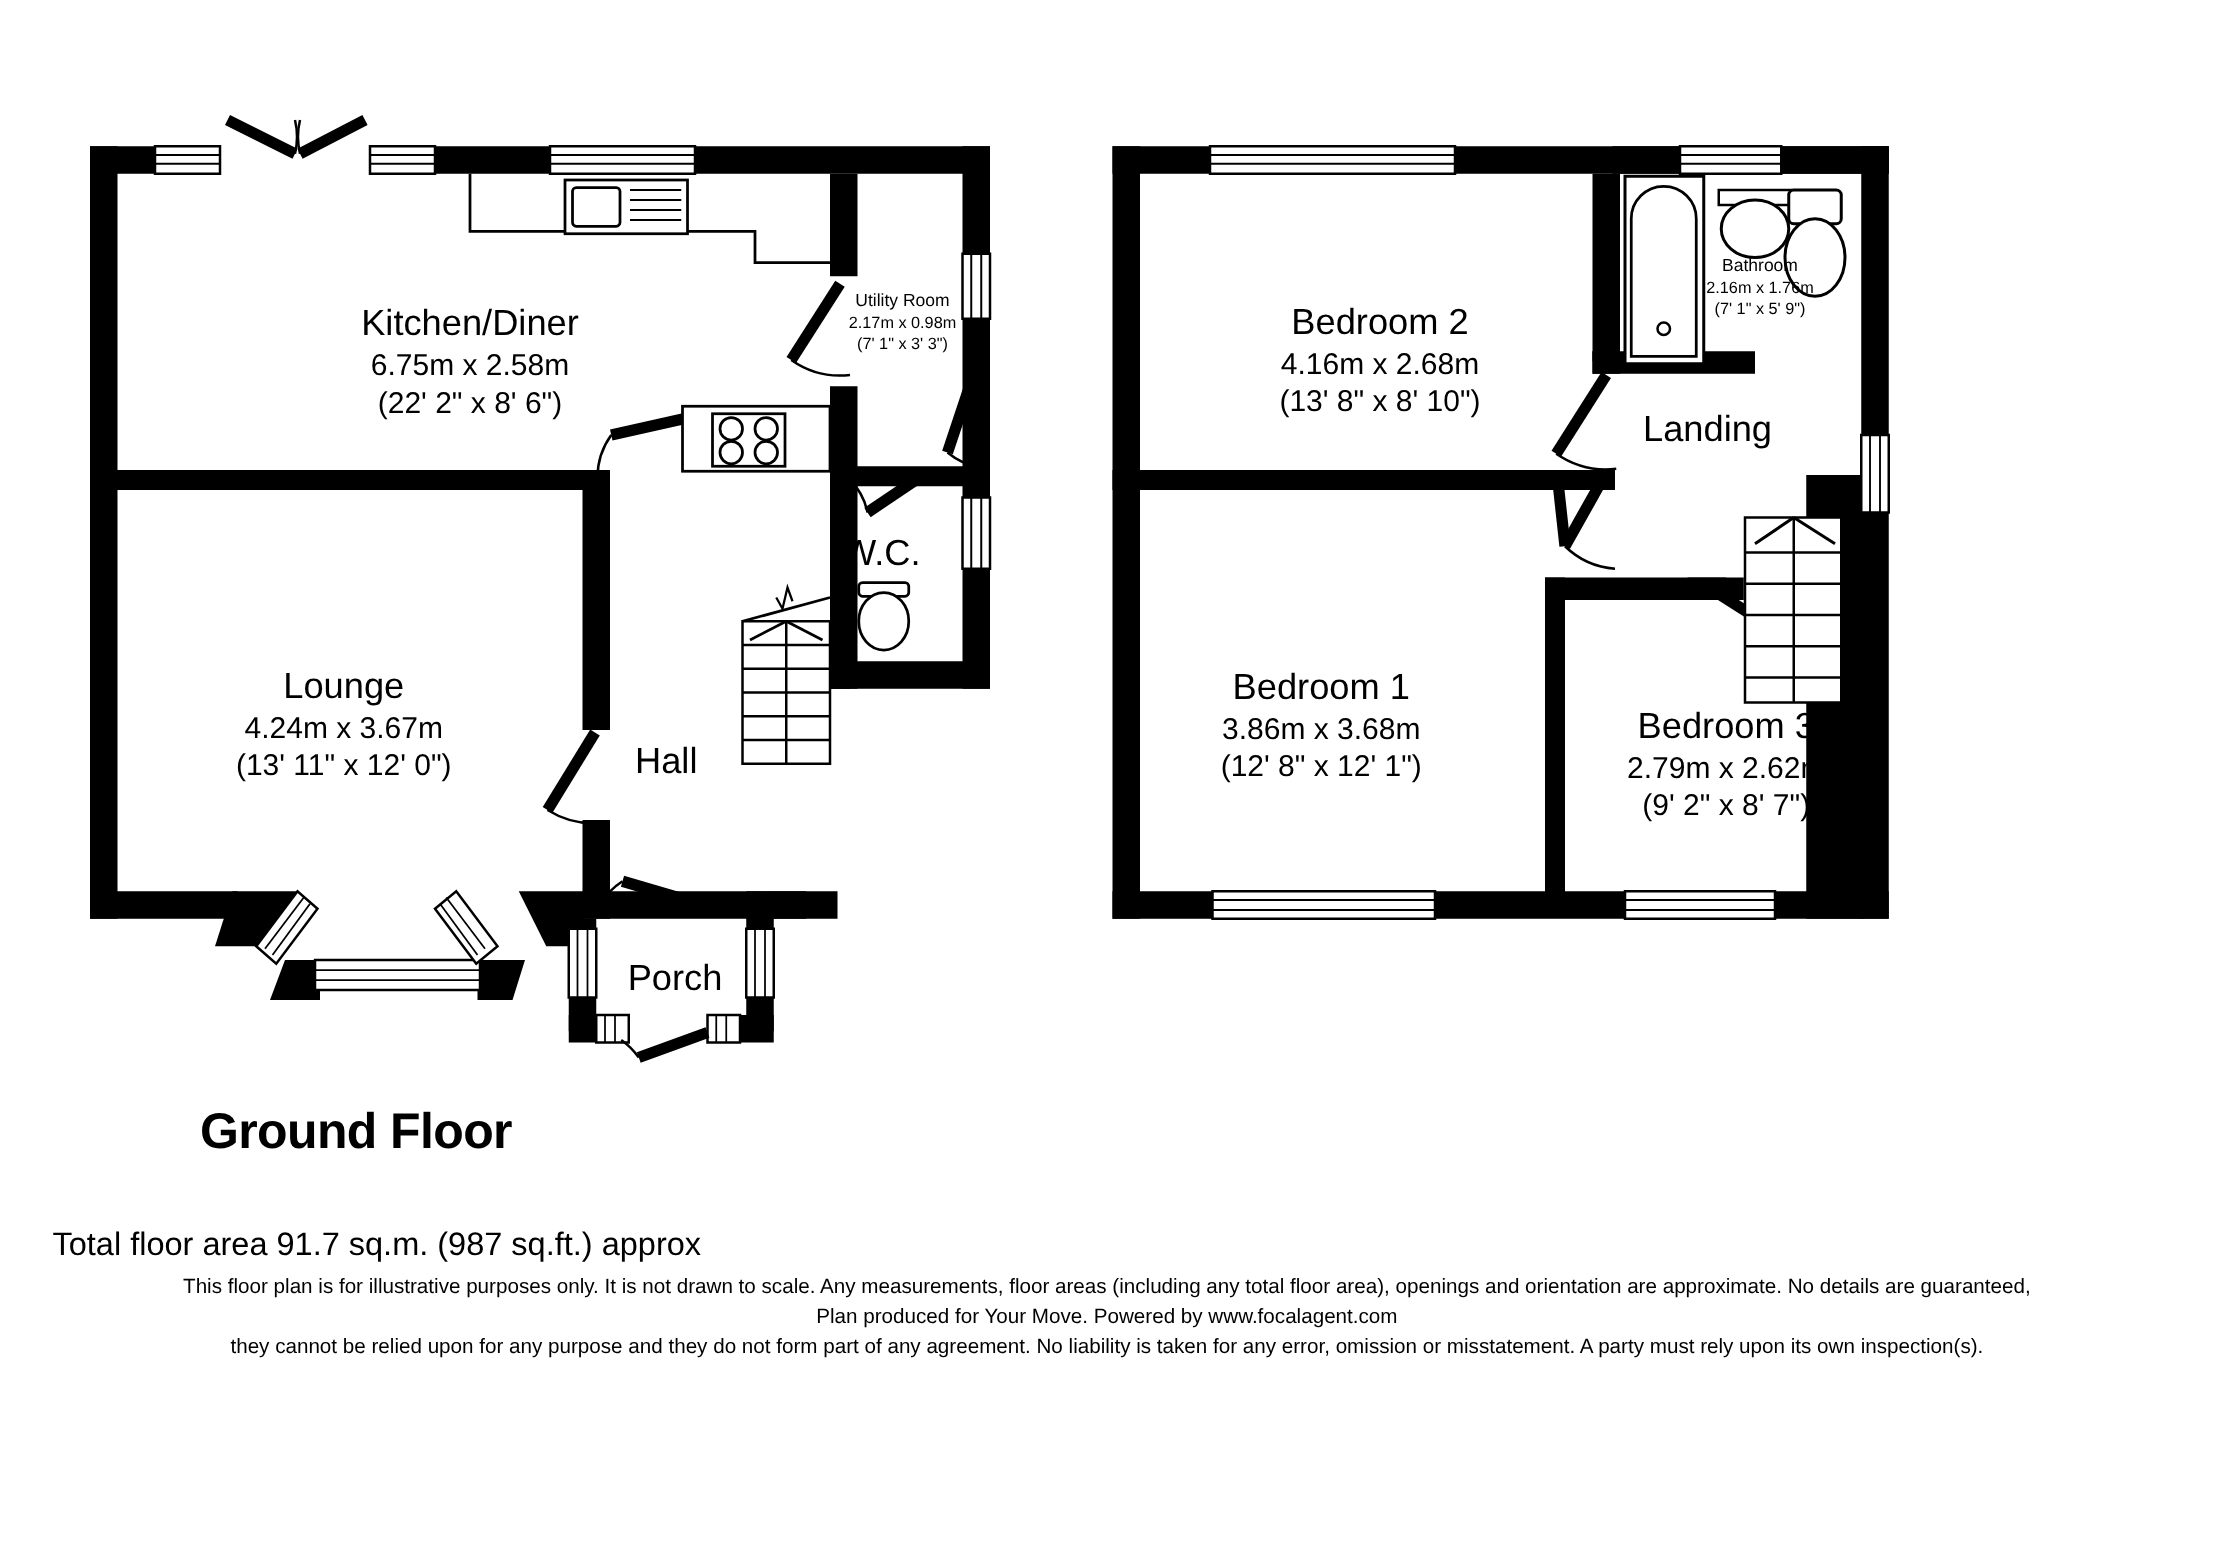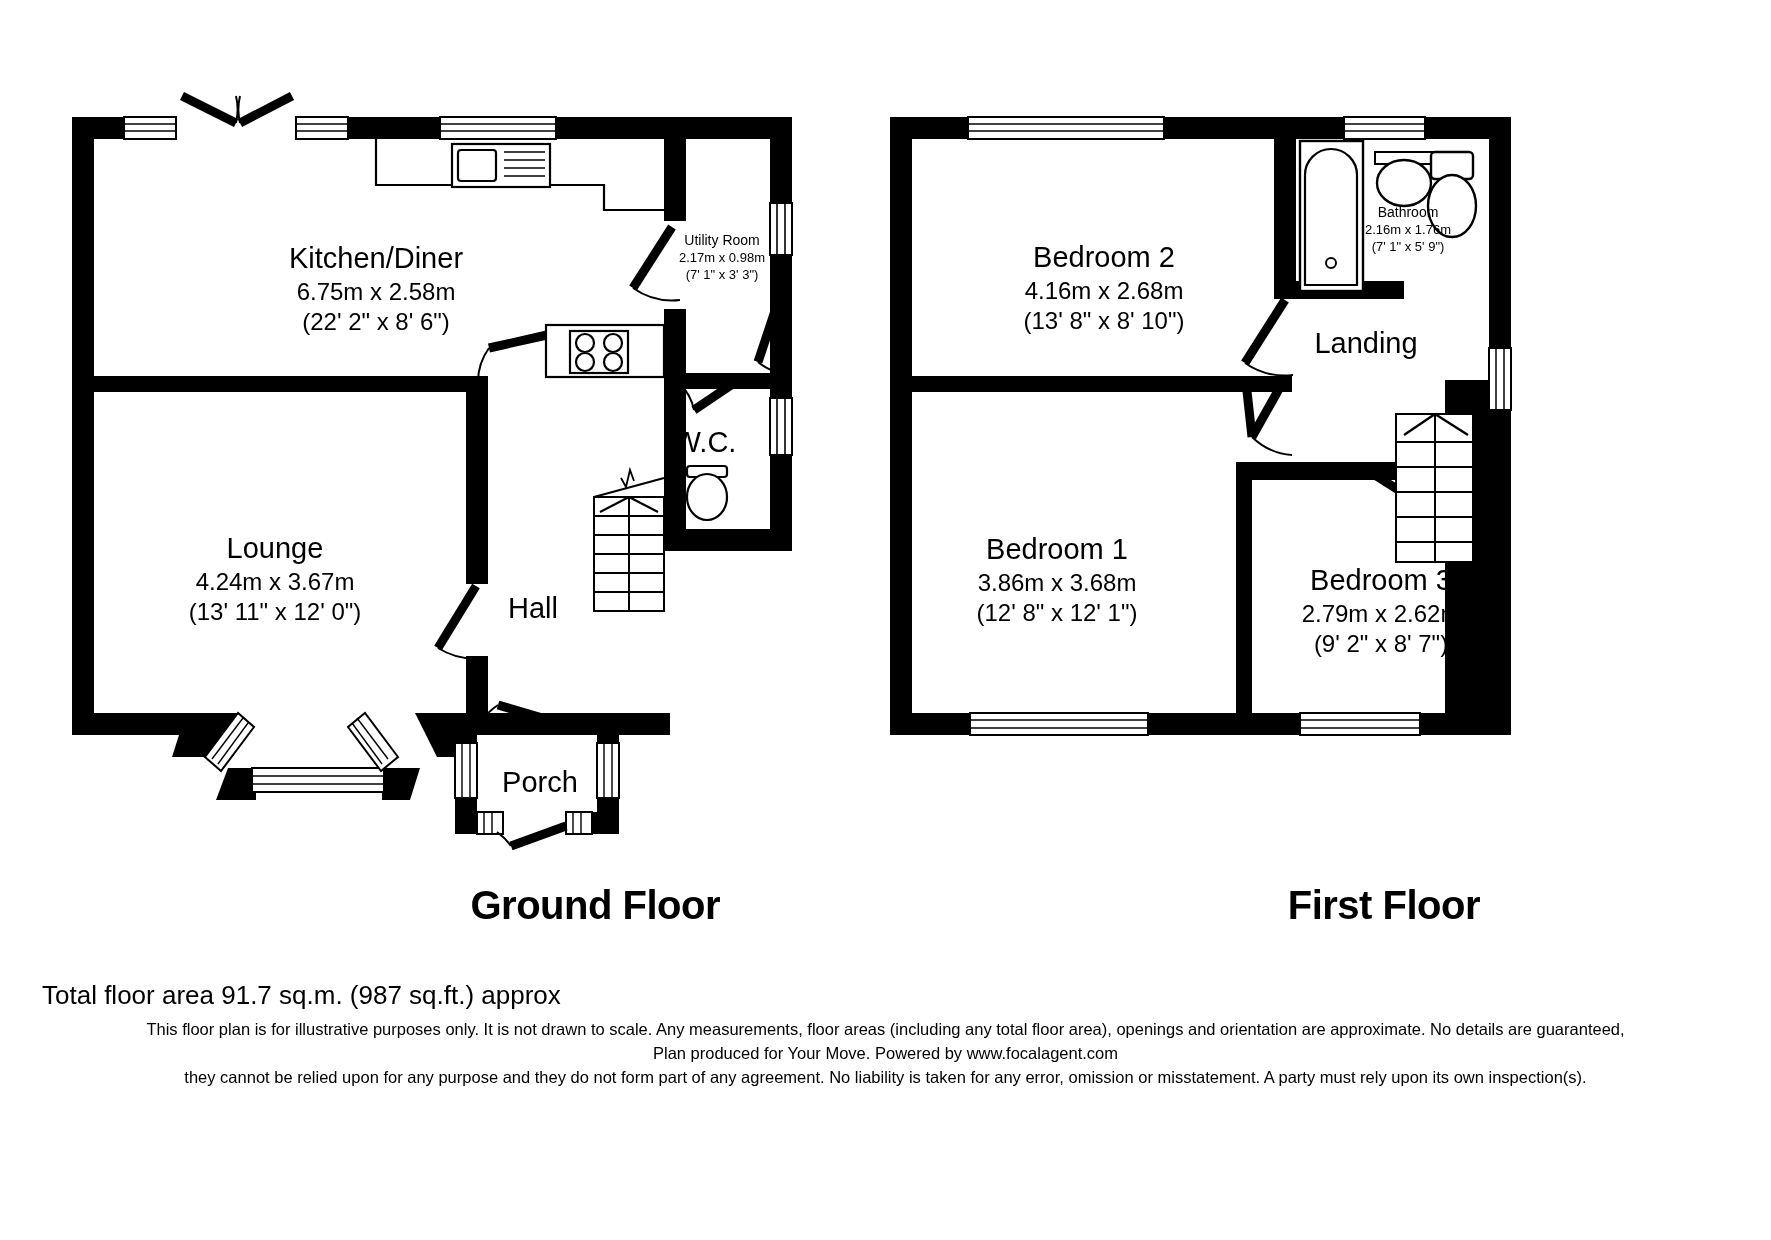--- a/index.html
+++ b/index.html
@@ -23,21 +23,21 @@
   .floor-svg {
     position: absolute;
     top: 0;
     left: 0;
   }
   .floor-title {
     position: absolute;
     font-weight: bold;
     font-size: 40px;
     letter-spacing: -0.5px;
-    text-align: right;
+    text-align: left;
     white-space: nowrap;
   }
   #ground-floor-title {
     left: 160px;
     top: 883px;
     width: 560px;
   }
   #first-floor-title {
     left: 920px;
     top: 883px;
@@ -433,21 +433,20 @@
 
       <text class="rm-name" x="486" y="353">Landing</text>
 
       <text class="sm-name" x="528" y="217">Bathroom</text>
       <text class="sm-dim" x="528" y="234">2.16m x 1.76m</text>
       <text class="sm-dim" x="528" y="251">(7' 1" x 5' 9")</text>
     </g>
   </svg>
 
   <div class="floor-title" id="ground-floor-title">Ground Floor</div>
-  <div class="floor-title" id="first-floor-title">First Floor</div>
 
   <div class="footer">
     <div class="total-area">Total floor area 91.7 sq.m. (987 sq.ft.) approx</div>
     <div class="disclaimer">
       <div>This floor plan is for illustrative purposes only. It is not drawn to scale. Any measurements, floor areas (including any total floor area), openings and orientation are approximate. No details are guaranteed,</div>
       <div>Plan produced for Your Move. Powered by www.focalagent.com</div>
       <div>they cannot be relied upon for any purpose and they do not form part of any agreement. No liability is taken for any error, omission or misstatement. A party must rely upon its own inspection(s).</div>
     </div>
   </div>
 

